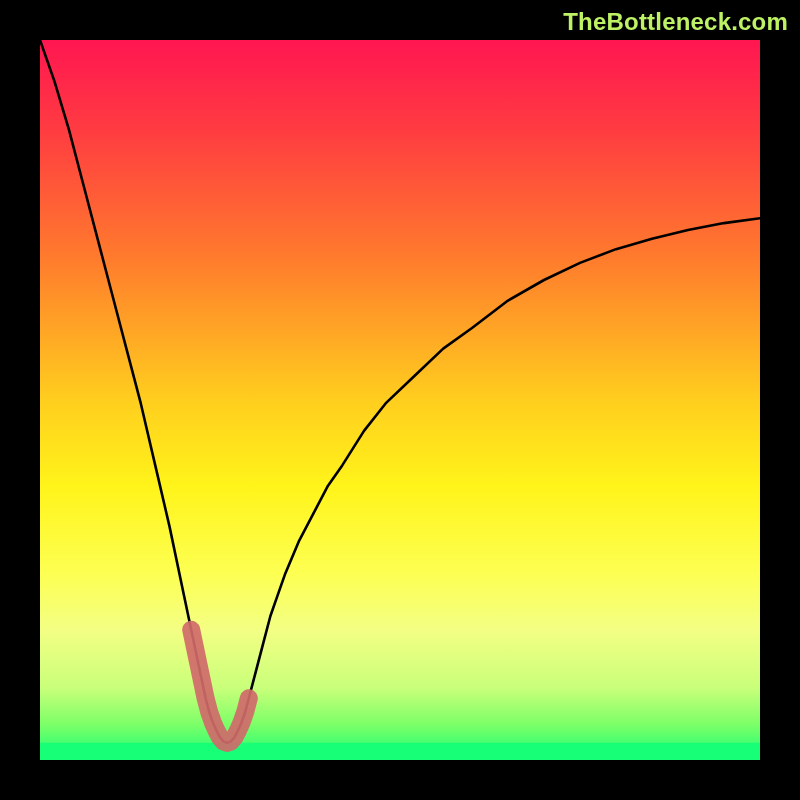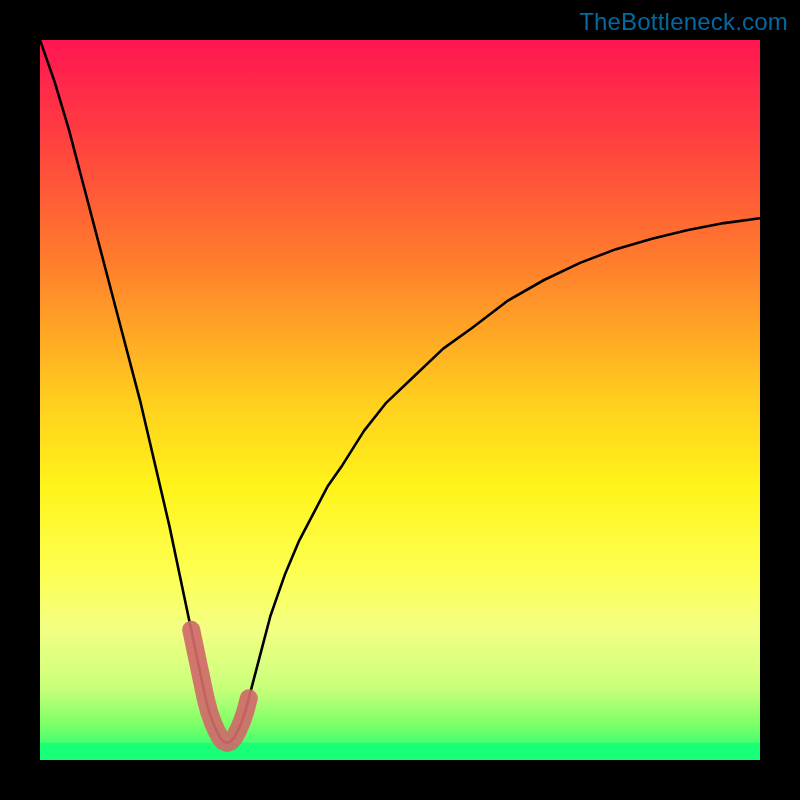--- a/index.html
+++ b/index.html
@@ -21,23 +21,23 @@
     left: 40px;
     top: 40px;
     width: 720px;
     height: 720px;
     overflow: hidden;
   }
   .watermark {
     position: absolute;
     top: 8px;
     right: 12px;
-    color: #0369a1;
+    color: #bef264;
     font-size: 24px;
-    font-weight: 400;
+    font-weight: 700;
     letter-spacing: 0.2px;
     z-index: 10;
   }
   svg { display: block; }
 </style>
 </head>
 <body>
 
 <div class="frame">
   <div class="watermark">TheBottleneck.com</div>

